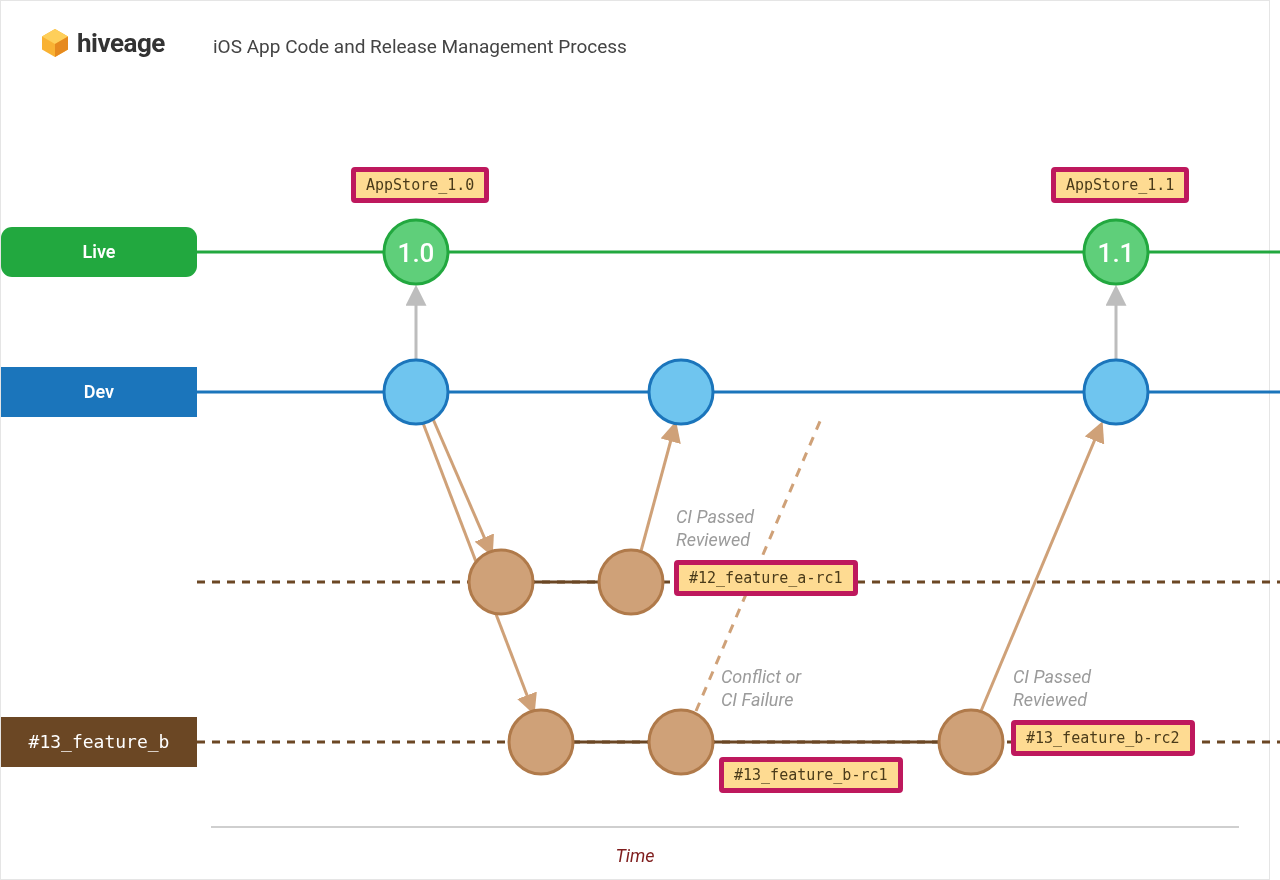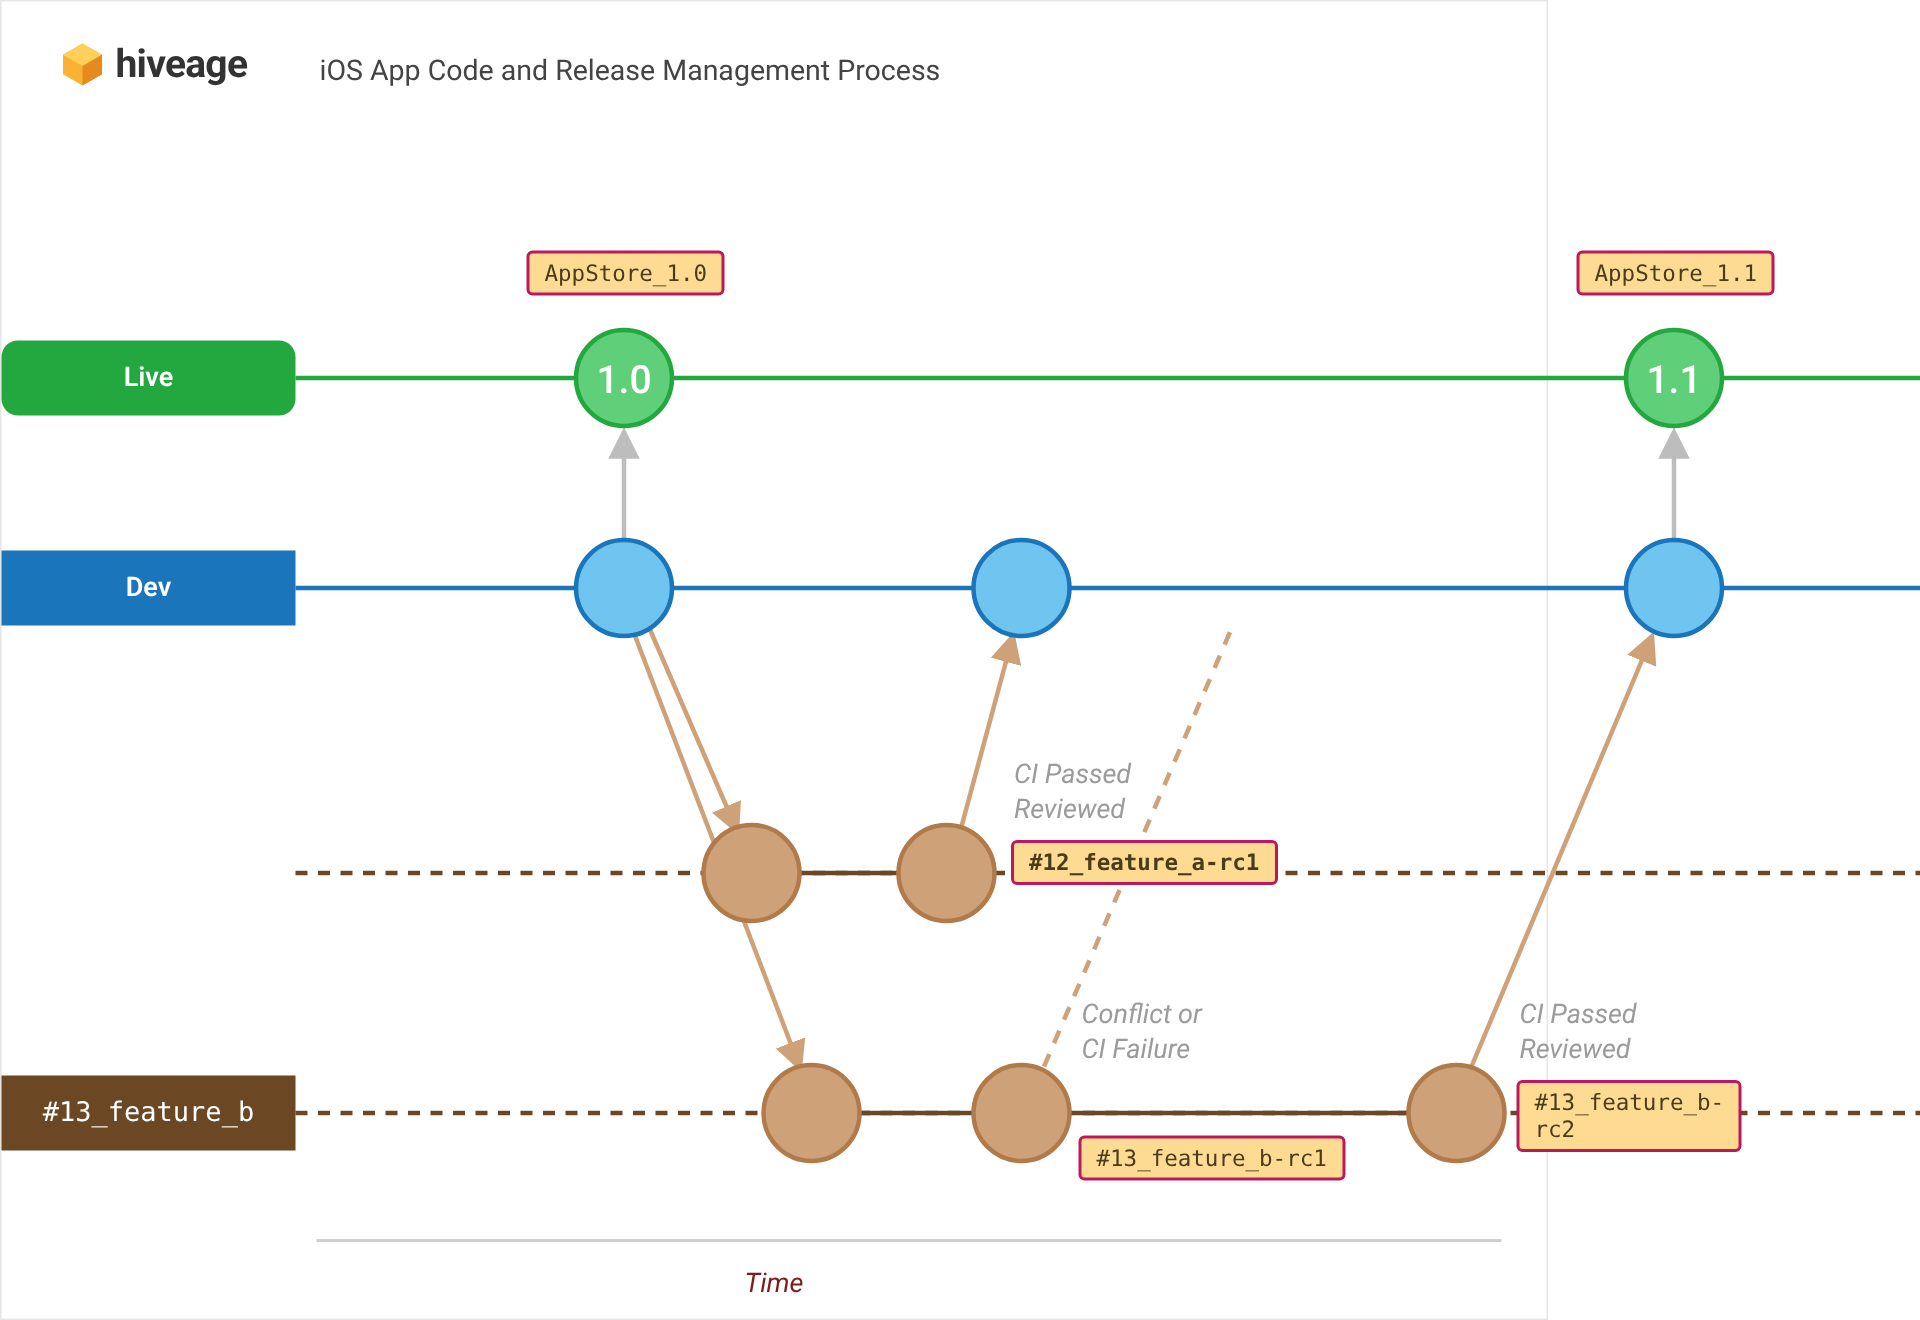--- a/index.html
+++ b/index.html
@@ -2,21 +2,21 @@
 <html><head>
 <meta charset="utf-8">
 <style>
   body {
     margin: 0;
     font-family: -apple-system, BlinkMacSystemFont, "Segoe UI", Roboto, "Helvetica Neue", Arial, sans-serif;
     background: #fff;
   }
   .canvas {
     position: relative;
-    width: 1032px;
+    width: 1270px;
     height: 880px;
     box-sizing: border-box;
     border: 1px solid #e5e5e5;
     background: #fff;
   }
   
   .logo {
     position: absolute;
     left: 38px; top: 26px;
     display: flex; align-items: center;
@@ -48,21 +48,21 @@
   }
   .lane-live   { top: 226px; background: #22a83f; border-radius: 11px; }
   .lane-dev    { top: 366px; background: #1b75bb; }
   .lane-featA  { top: 556px; background: #6b4724; font-family: ui-monospace, Menlo, Consolas, monospace; font-weight: 500;}
   .lane-featB  { top: 716px; background: #6b4724; font-family: ui-monospace, Menlo, Consolas, monospace; font-weight: 500;}
 
   
   .tag {
     position: absolute;
     background: #fedb92;
-    border: 2px solid #be185d;
+    border: 5px solid #be185d;
     border-radius: 4px;
     padding: 4px 10px;
     font-family: ui-monospace, Menlo, Consolas, monospace;
     font-size: 15px;
     color: #4a3b1a;
   }
   
   .status {
     position: absolute;
     color: #9b9b9b;
@@ -158,21 +158,21 @@
     <circle cx="500" cy="581" r="32" fill="#cfa178" stroke="#b07a4a" stroke-width="3"></circle>
     <circle cx="630" cy="581" r="32" fill="#cfa178" stroke="#b07a4a" stroke-width="3"></circle>
 
     <circle cx="540" cy="741" r="32" fill="#cfa178" stroke="#b07a4a" stroke-width="3"></circle>
     <circle cx="680" cy="741" r="32" fill="#cfa178" stroke="#b07a4a" stroke-width="3"></circle>
     <circle cx="970" cy="741" r="32" fill="#cfa178" stroke="#b07a4a" stroke-width="3"></circle>
   </svg>
 
   <div class="tag" style="left:350px; top:166px;">AppStore_1.0</div>
   <div class="tag" style="left:1050px; top:166px;">AppStore_1.1</div>
-  <div class="tag" style="left:673px; top:559px;font-weight:bold;">#12_feature_a-rc1</div>
+  <div class="tag" style="left:673px; top:559px;">#12_feature_a-rc1</div>
   <div class="tag" style="left:718px; top:756px;">#13_feature_b-rc1</div>
   <div class="tag" style="left:1010px; top:719px;">#13_feature_b-rc2</div>
 
   <div class="status" style="left:675px; top:505px; white-space:pre;">CI Passed
 Reviewed</div>
   <div class="status" style="left:720px; top:665px; white-space:pre;">Conflict or
 CI Failure</div>
   <div class="status" style="left:1012px; top:665px; white-space:pre;">CI Passed
 Reviewed</div>
 

